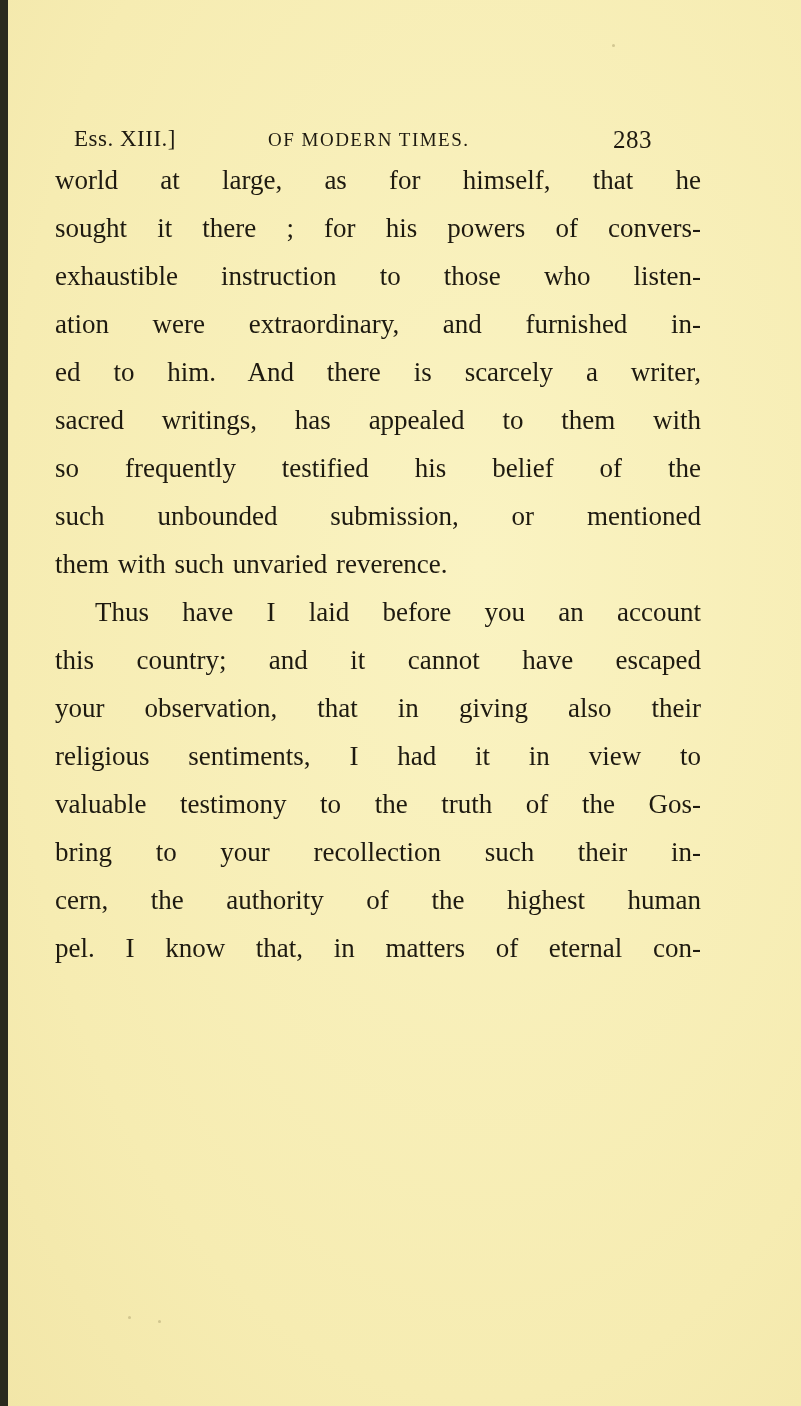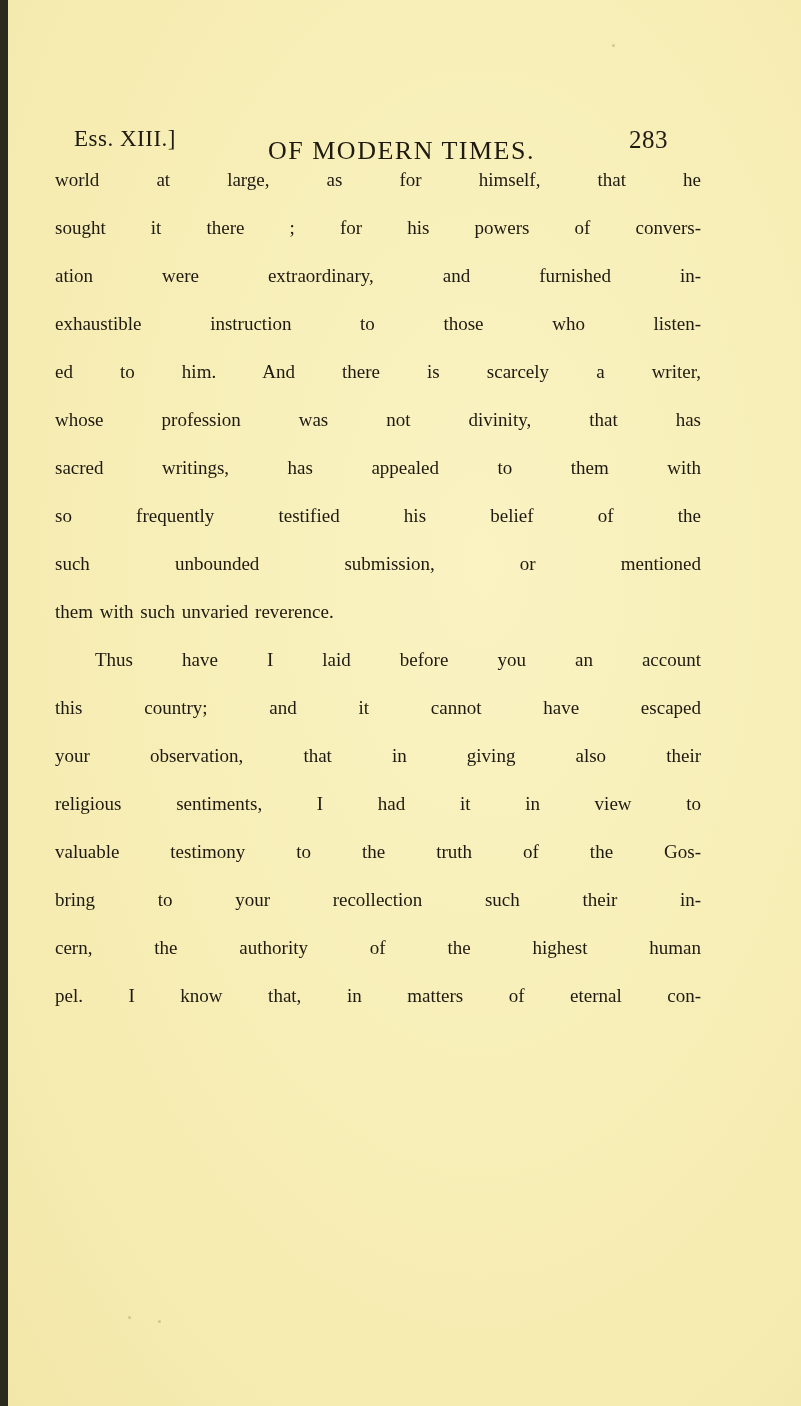--- a/index.html
+++ b/index.html
@@ -33,41 +33,40 @@
     }
     .rh-left {
       position: absolute;
       left: 16px;
       top: 0;
     }
     .rh-center {
       position: absolute;
       left: 210px;
       top: 0;
-      font-size: 26px;
+      font-size: 19px;
       letter-spacing: 1.5px;
       padding-top: 3px;
-      margin-top: 7px;
     }
     .rh-page {
       position: absolute;
-      right: 0;
+      right: 16px;
       top: 0;
       font-size: 25px;
     }
     .body-text {
       position: absolute;
       left: 55px;
       top: 156px;
       width: 646px;
     }
     .line {
       height: 48px;
       line-height: 48px;
-      font-size: 19px;
+      font-size: 27px;
       white-space: nowrap;
       text-align: justify;
       text-align-last: justify;
       word-spacing: 2px;
     }
     .line.indent {
       padding-left: 40px;
     }
     .line.last {
       text-align-last: left;
@@ -87,24 +86,23 @@
 
 <div class="running-head">
   <span class="rh-left">Ess. XIII.]</span>
   <span class="rh-center">OF MODERN TIMES.</span>
   <span class="rh-page">283</span>
 </div>
 
 <div class="body-text">
   <div class="line">world at large, as for himself, that he</div>
   <div class="line">sought it there ; for his powers of convers-</div>
+  <div class="line">exhaustible instruction to those who listen-</div>
   <div class="line">ation were extraordinary, and furnished in-</div>
-  <div class="line">exhaustible instruction to those who listen-</div>
   <div class="line">ed to him. And there is scarcely a writer,</div>
-  <div class="line">whose profession was not divinity, that has</div>
   <div class="line">sacred writings, has appealed to them with</div>
   <div class="line">so frequently testified his belief of the</div>
   <div class="line">such unbounded submission, or mentioned</div>
   <div class="line last">them with such unvaried reverence.</div>
   <div class="line indent">Thus have I laid before you an account</div>
   <div class="line">this country; and it cannot have escaped</div>
   <div class="line">your observation, that in giving also their</div>
   <div class="line">religious sentiments, I had it in view to</div>
   <div class="line">valuable testimony to the truth of the Gos-</div>
   <div class="line">bring to your recollection such their in-</div>

